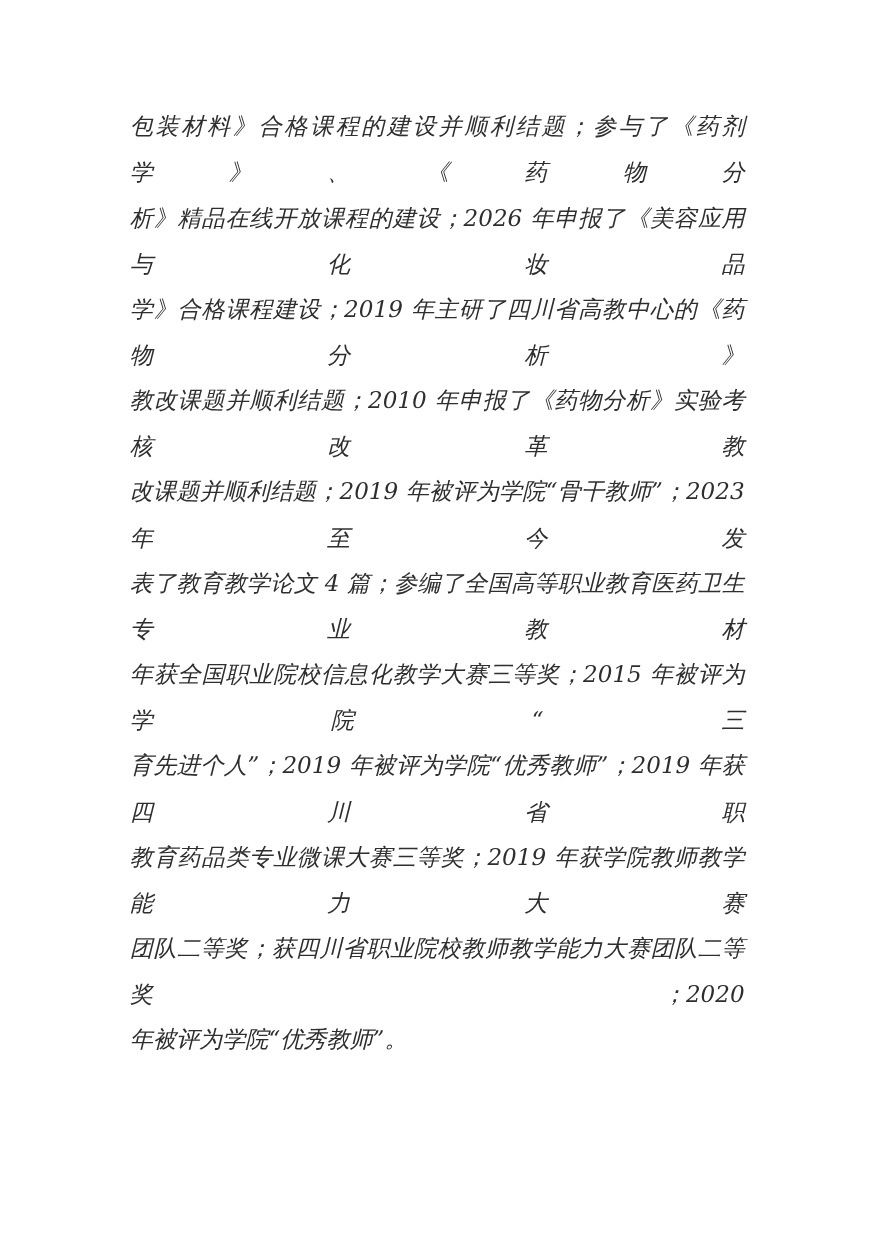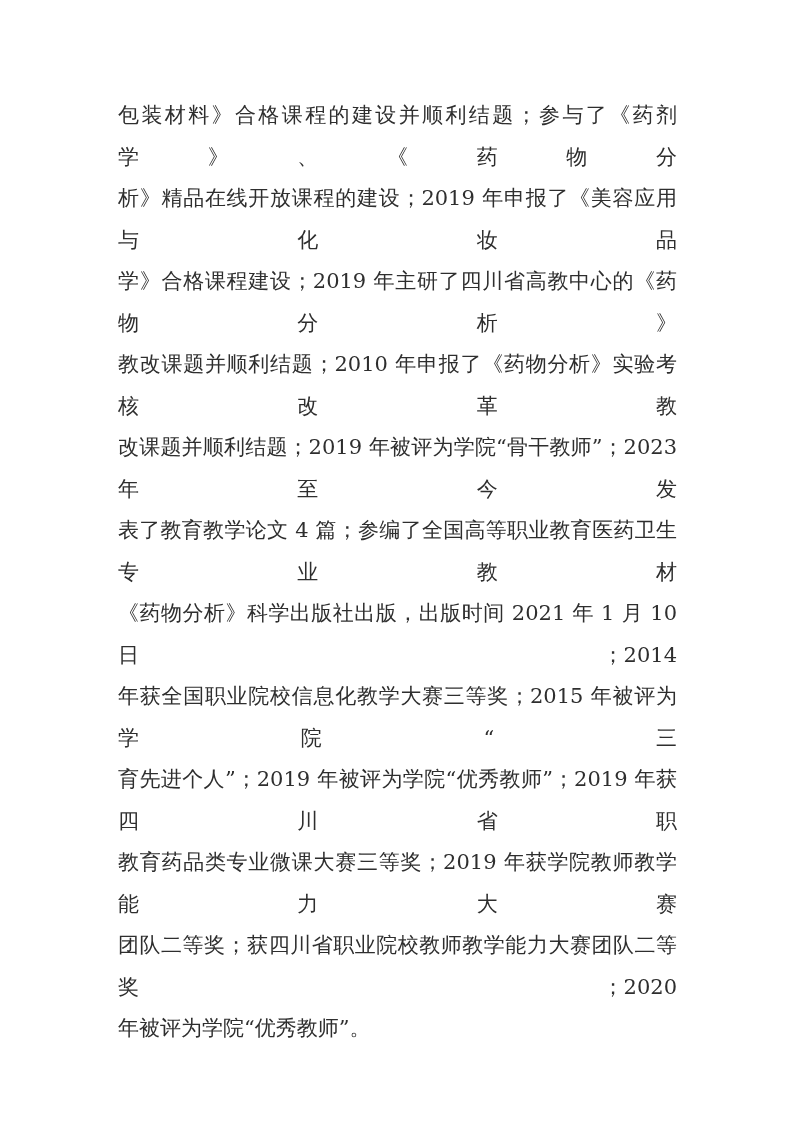--- a/index.html
+++ b/index.html
@@ -8,20 +8,21 @@
     background: #ffffff;
   }
   .page {
     position: relative;
     width: 701px;
     height: 1122px;
     background: #ffffff;
     overflow: hidden;
     font-family: "DejaVu Serif", "Liberation Serif", serif;
     color: #2e2e2e;
+    font-style: italic;
   }
   .content {
     position: absolute;
     left: 118px;
     top: 0;
     width: 559px;
   }
   
   .para1 {
     margin-top: 95px;
@@ -36,26 +37,25 @@
   }
 </style>
 </head>
 <body>
 
 <div class="page">
   <div class="content">
 
     <div class="para1">
       <div class="tline just">包装材料》合格课程的建设并顺利结题；参与了《药剂学》、《药物分</div>
-      <div class="tline just">析》精品在线开放课程的建设；2019 年申报了《美容应用与化妆品</div>
+      <div class="tline just">析》精品在线开放课程的建设；2026 年申报了《美容应用与化妆品</div>
       <div class="tline just">学》合格课程建设；2019 年主研了四川省高教中心的《药物分析》</div>
       <div class="tline just">教改课题并顺利结题；2010 年申报了《药物分析》实验考核改革教</div>
       <div class="tline just">改课题并顺利结题；2019 年被评为学院“骨干教师”；2023 年至今发</div>
       <div class="tline just">表了教育教学论文 4 篇；参编了全国高等职业教育医药卫生专业教材</div>
-      <div class="tline just">《药物分析》科学出版社出版，出版时间 2021 年 1 月 10 日；2014</div>
       <div class="tline just">年获全国职业院校信息化教学大赛三等奖；2015 年被评为学院“三</div>
       <div class="tline just">育先进个人”；2019 年被评为学院“优秀教师”；2019 年获四川省职</div>
       <div class="tline just">教育药品类专业微课大赛三等奖；2019 年获学院教师教学能力大赛</div>
       <div class="tline just">团队二等奖；获四川省职业院校教师教学能力大赛团队二等奖；2020</div>
       <div class="tline">年被评为学院“优秀教师”。</div>
     </div>
 
   </div>
 </div>
 

